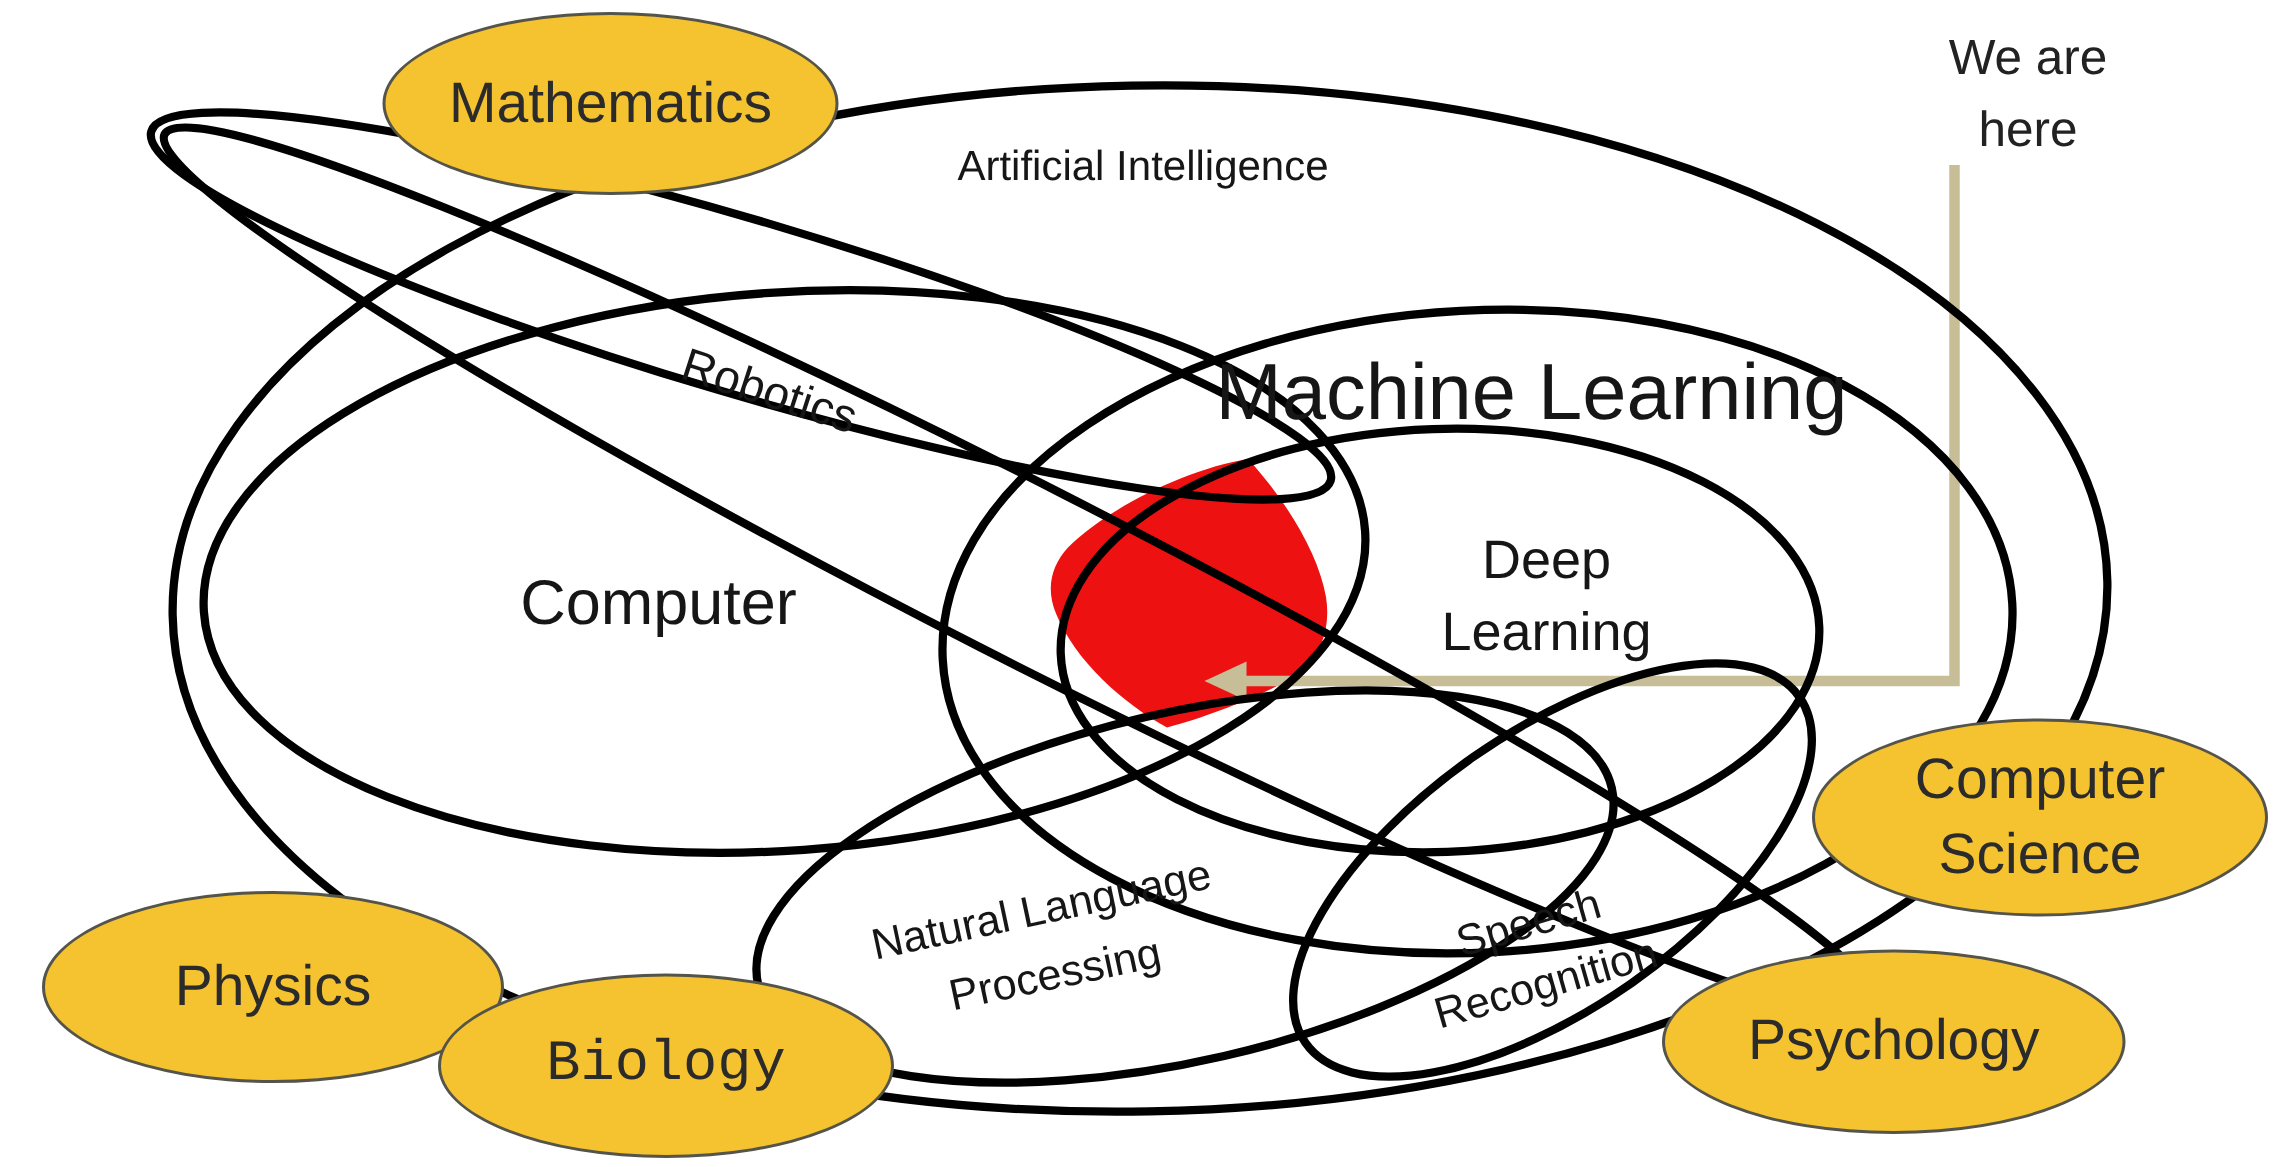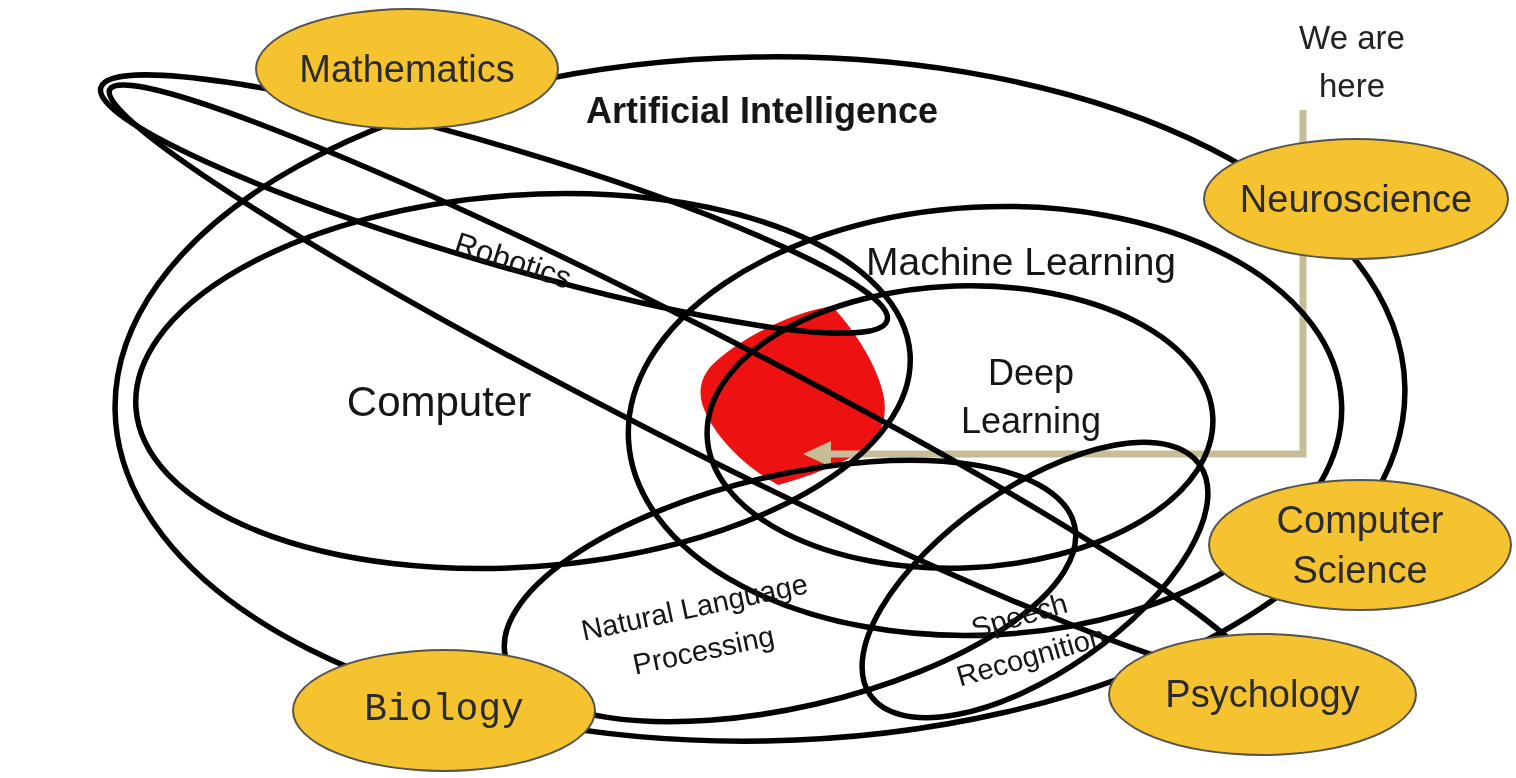--- a/index.html
+++ b/index.html
@@ -50,41 +50,41 @@
       <ellipse cx="680" cy="380" rx="640" ry="58" transform="rotate(27 680 380)"></ellipse>
       <ellipse cx="790" cy="591" rx="292" ry="116" transform="rotate(-13 790 591)"></ellipse>
       <ellipse cx="1035" cy="580" rx="201" ry="92" transform="rotate(-35 1035 580)"></ellipse>
     </g>
   </svg>
 
   <div class="bubble" style="left:255px;top:8px;width:300px;height:118px;">
     <span>Mathematics</span>
   </div>
 
-  <div class="bubble" style="left:1203px;top:138px;width:302px;height:118px;">
-    <span>Neuroscience</span>
-  </div>
 
   <div class="bubble" style="left:1208px;top:479px;width:300px;height:128px;">
     <span>Computer</span>
     <span>Science</span>
   </div>
 
   <div class="bubble" style="left:1108px;top:633px;width:305px;height:119px;">
     <span>Psychology</span>
   </div>
 
+  <div class="bubble" style="left:28px;top:594px;width:304px;height:124px;">
+    <span>Physics</span>
+  </div>
 
   <div class="bubble" style="left:292px;top:649px;width:300px;height:119px;font-family:Liberation Mono, monospace;">
     <span>Biology</span>
   </div>
 
-  <div class="dlabel" style="left:762px;top:111px;font-size:36px;font-weight:bold;">Artificial Intelligence</div>
+  <div class="dlabel" style="left:762px;top:111px;font-size:28px;">Artificial Intelligence</div>
 
-  <div class="dlabel" style="left:1021px;top:262px;font-size:39px;">Machine Learning</div>
+  <div class="dlabel" style="left:1021px;top:262px;font-size:53px;">Machine Learning</div>
 
   <div class="dlabel" style="left:1031px;top:397px;font-size:36px;line-height:1.32;">
     <span>Deep</span>
     <span>Learning</span>
   </div>
 
   <div class="dlabel" style="left:439px;top:402px;font-size:42px;line-height:1.32;">
     <span>Computer</span>
   </div>
 

